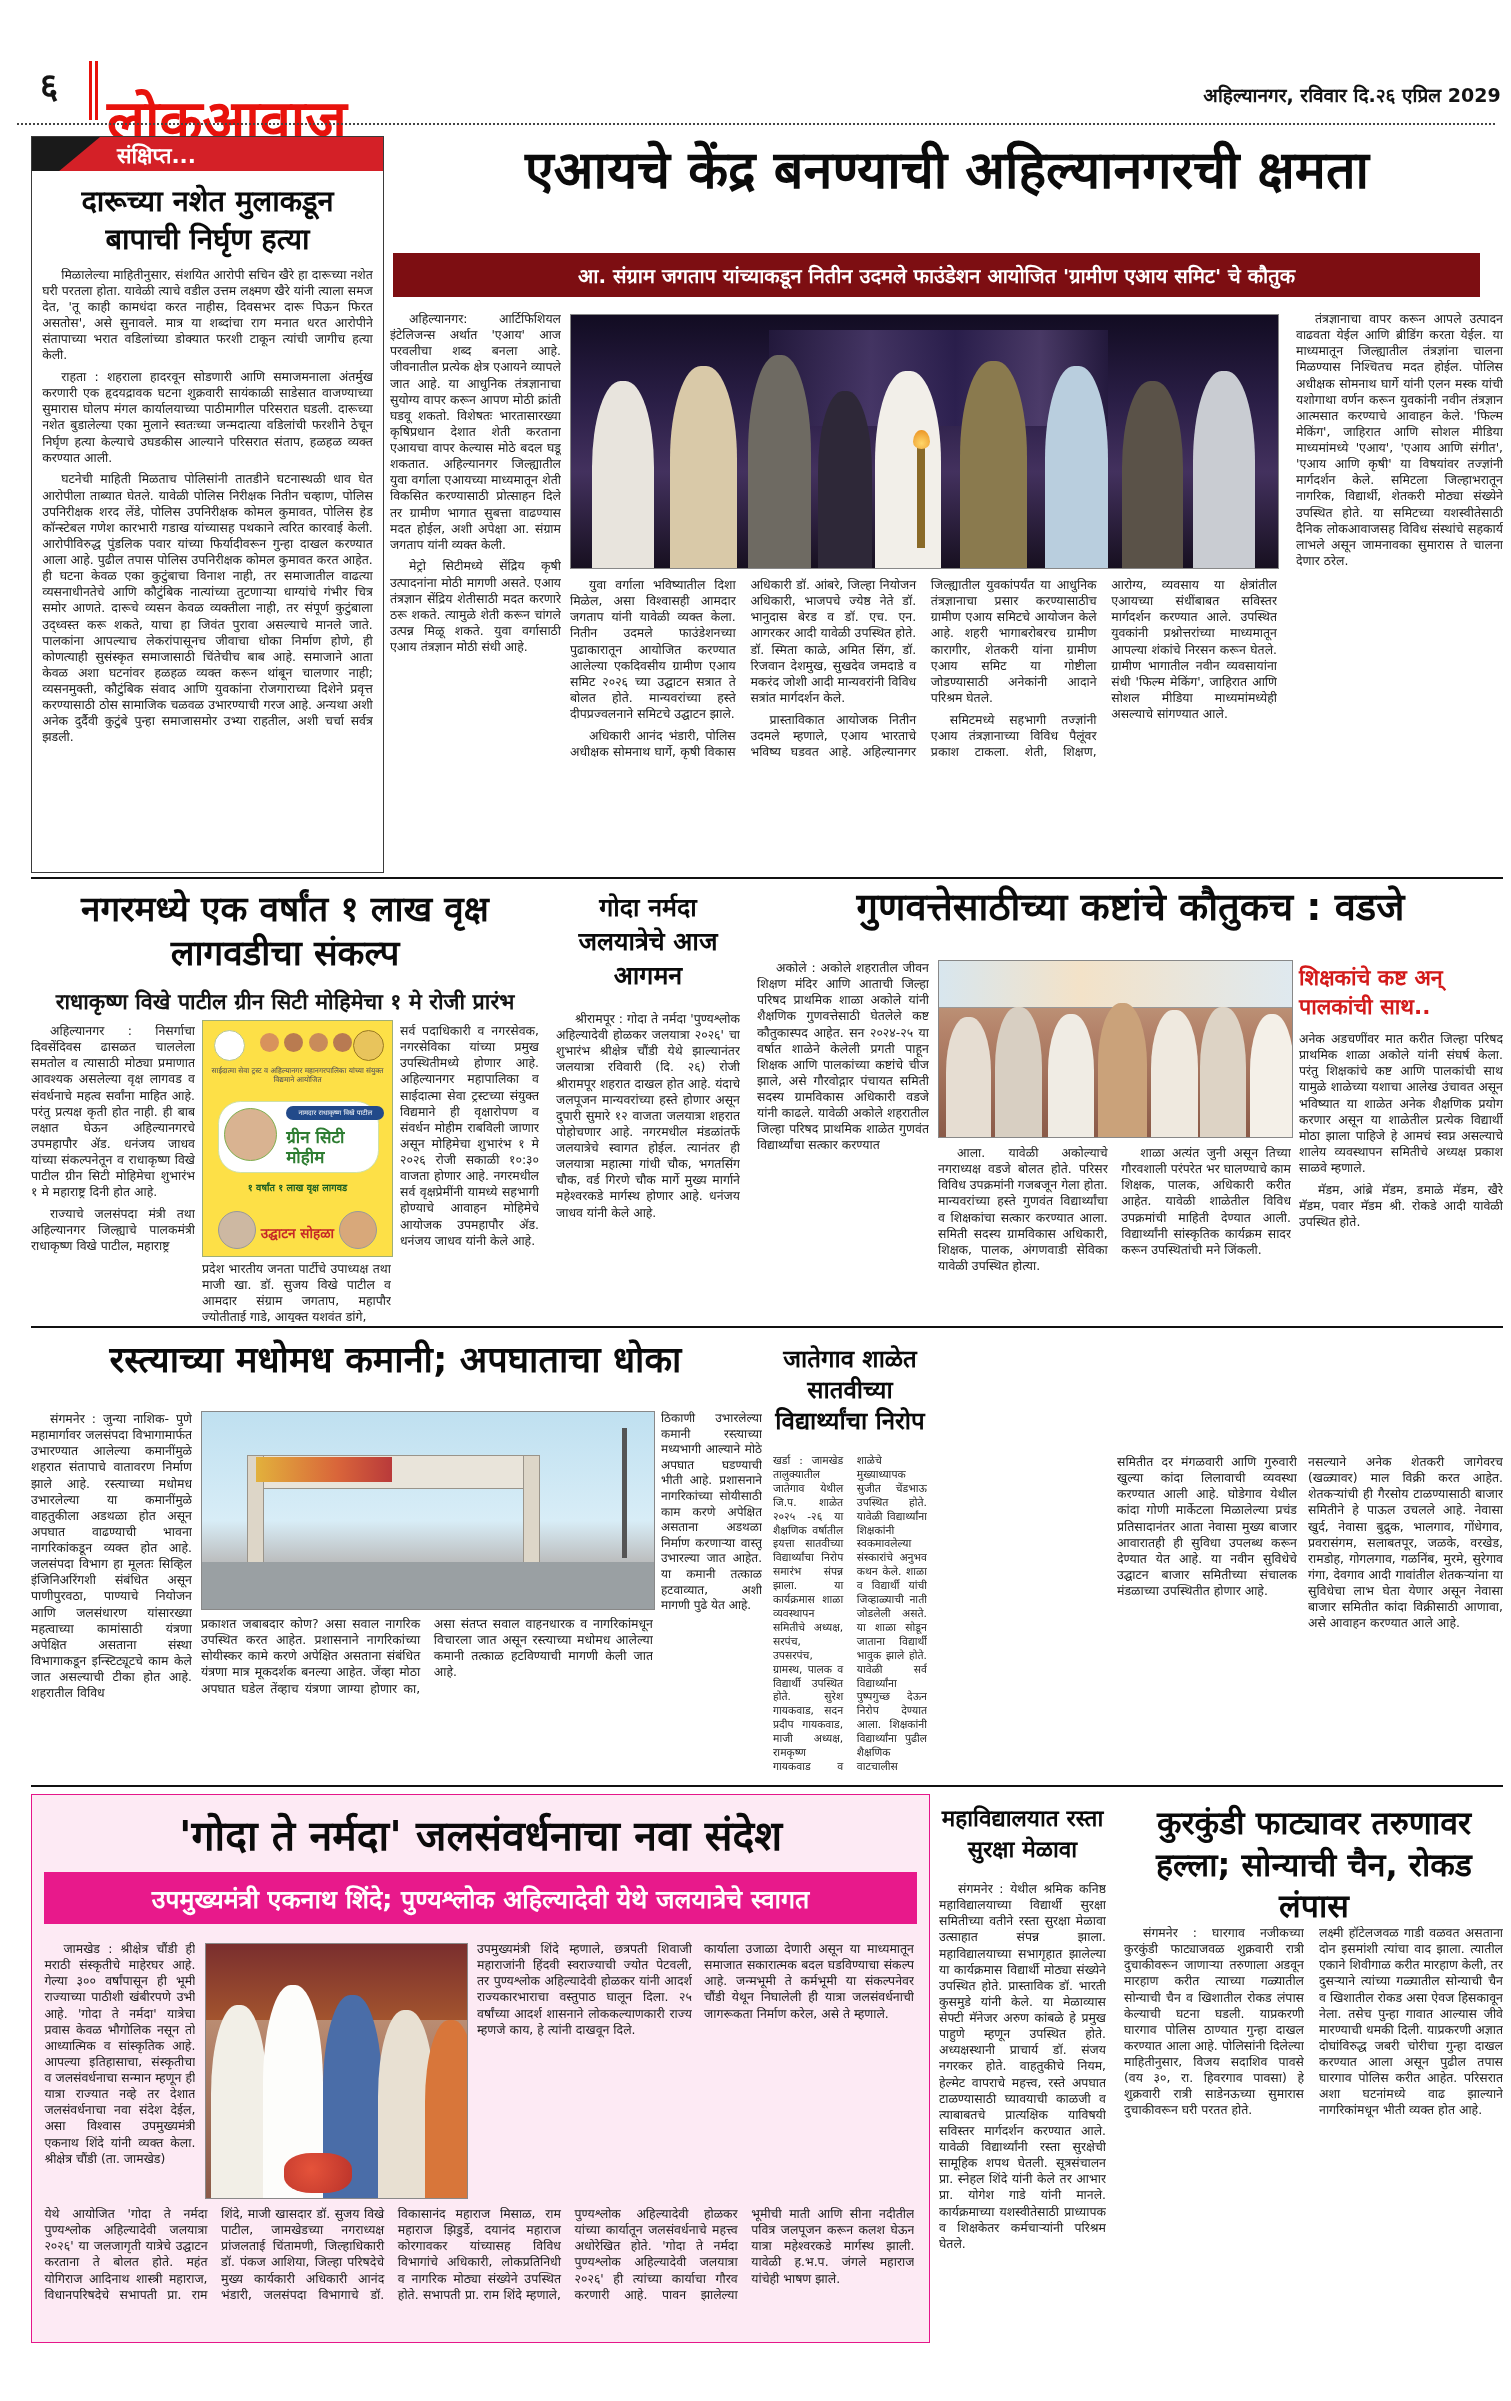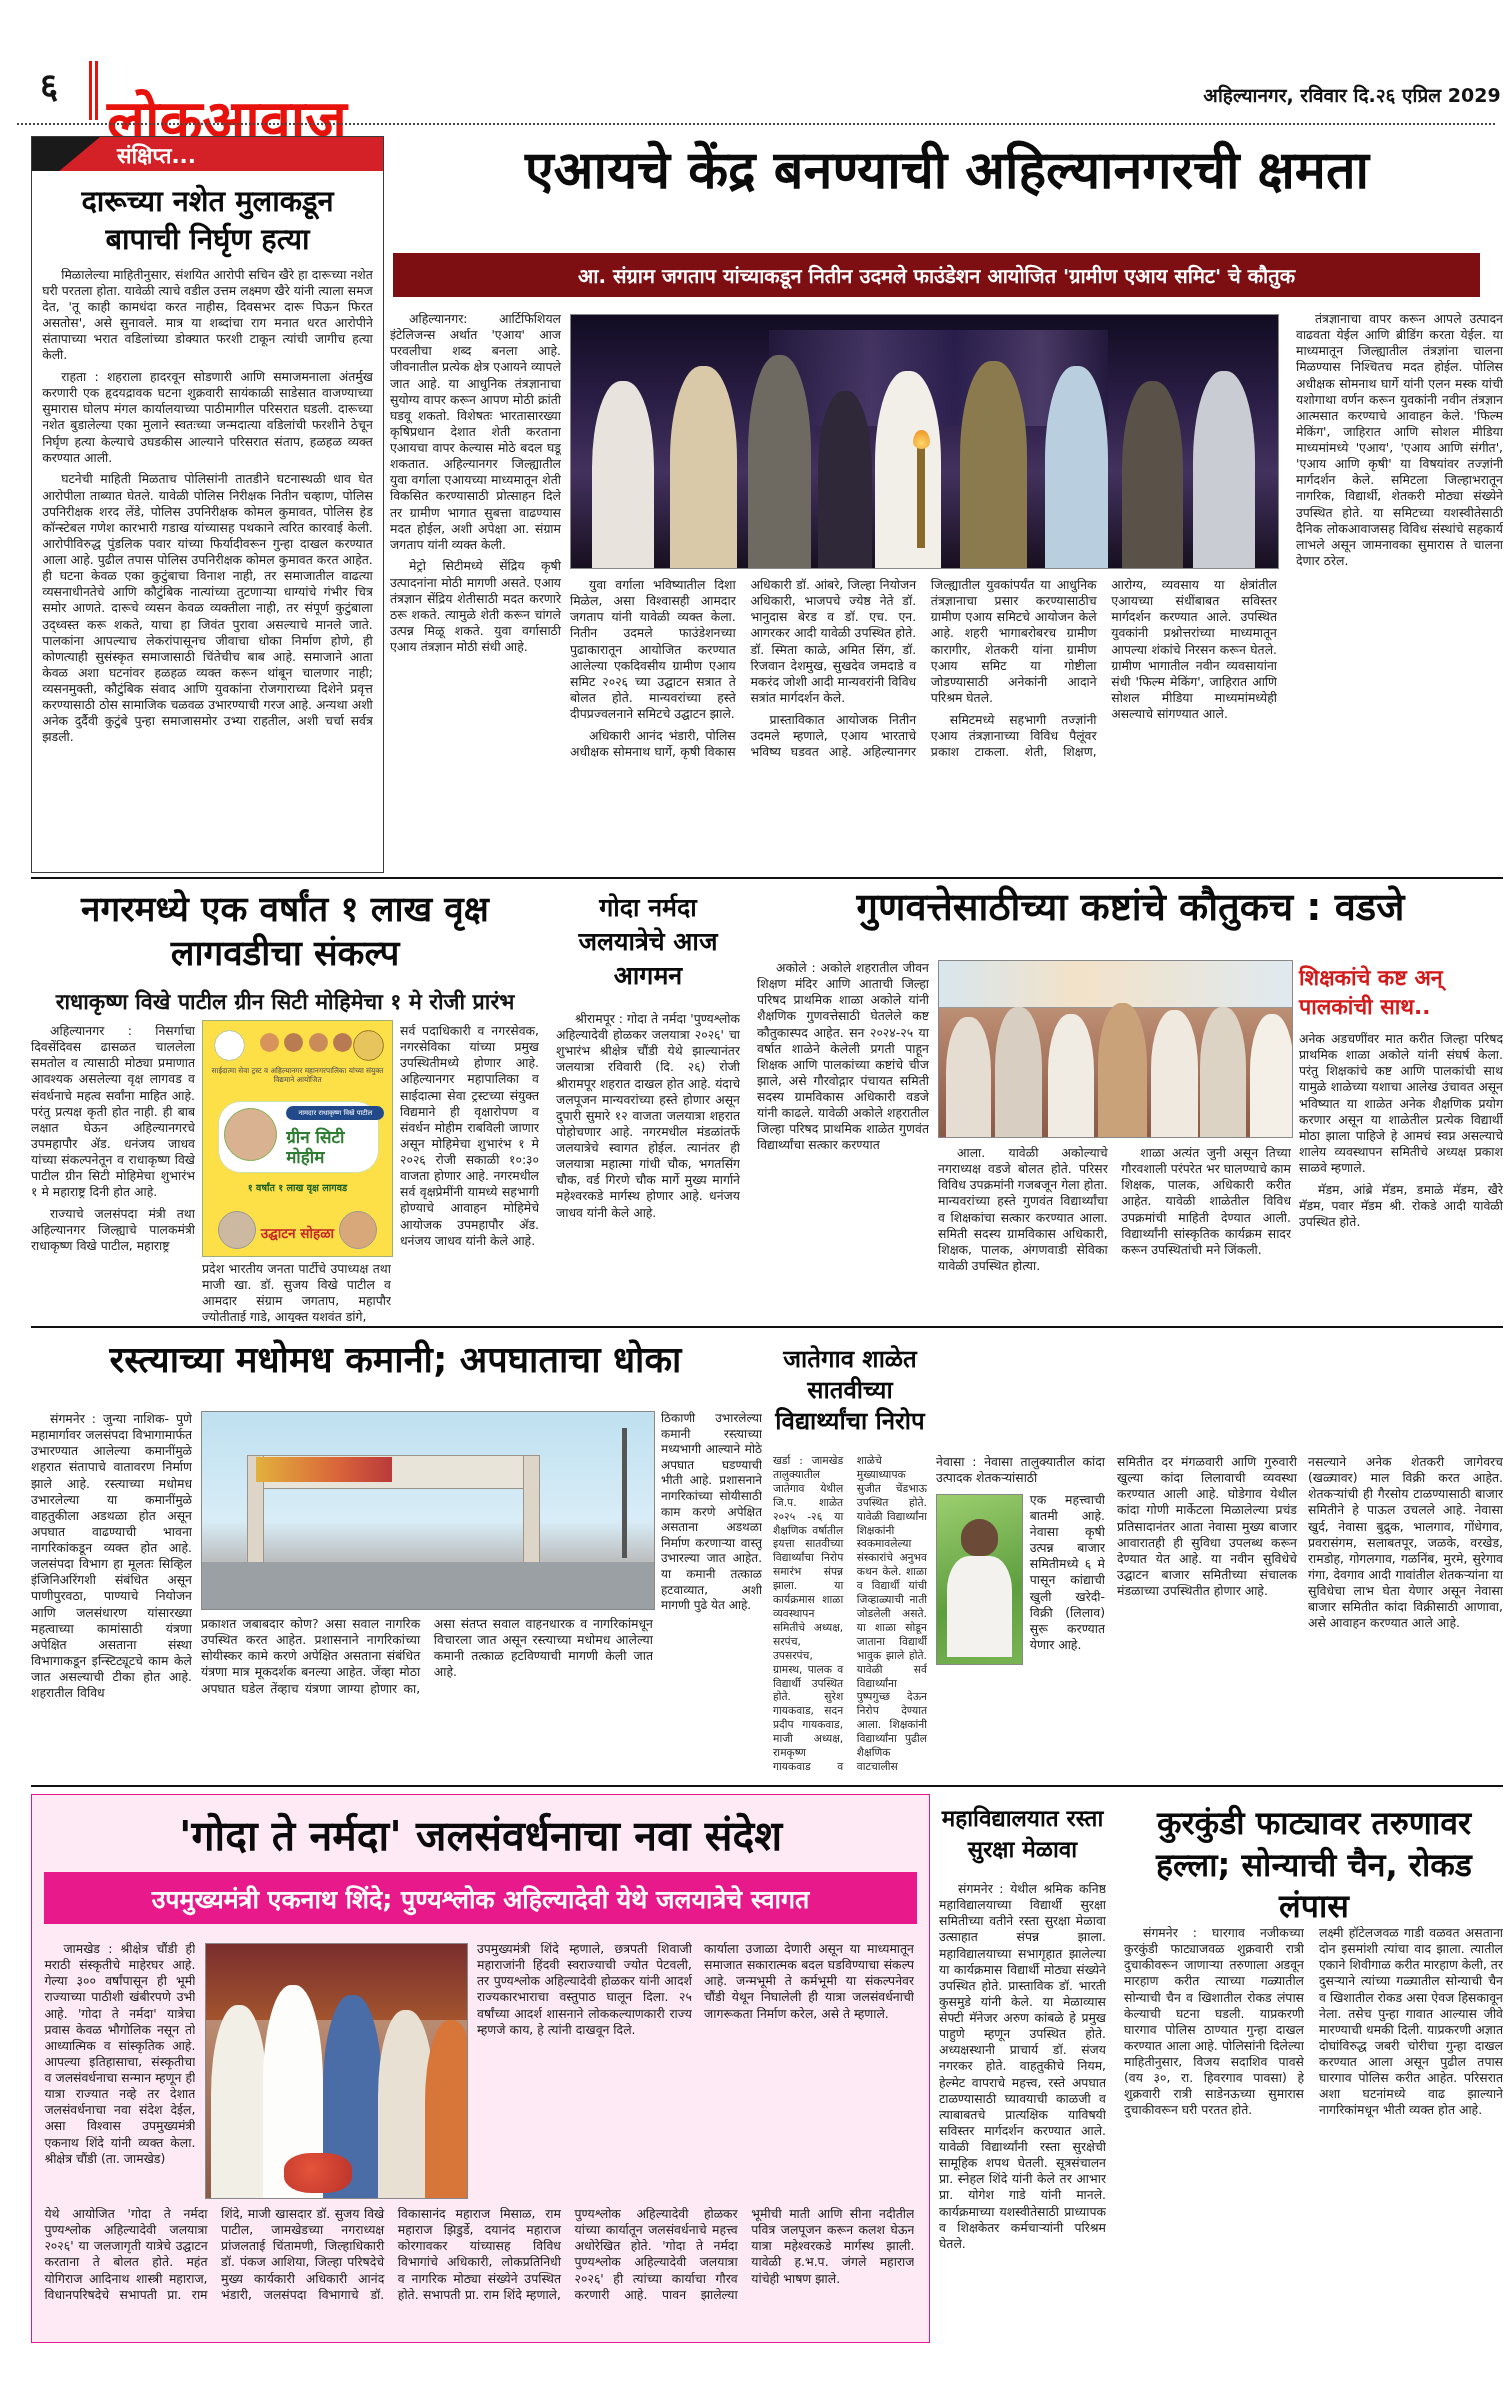--- a/index.html
+++ b/index.html
@@ -192,28 +192,20 @@
   </div>
   <div class="abs bt cols2" style="left:201px;top:1616px;width:452px;height:165px;">
     <p style="text-indent:0;">प्रकाशत जबाबदार कोण? असा सवाल नागरिक उपस्थित करत आहेत. प्रशासनाने नागरिकांच्या सोयीस्कर कामे करणे अपेक्षित असताना संबंधित यंत्रणा मात्र मूकदर्शक बनल्या आहेत. जेंव्हा मोठा अपघात घडेल तेंव्हाच यंत्रणा जाग्या होणार का, असा संतप्त सवाल वाहनधारक व नागरिकांमधून विचारला जात असून रस्त्याच्या मधोमध आलेल्या कमानी तत्काळ हटविण्याची मागणी केली जात आहे.</p>
   </div>
 
   <div class="abs hl center" style="left:773px;top:1344px;width:154px;font-size:24px;line-height:1.3;">जातेगाव शाळेत सातवीच्या विद्यार्थ्यांचा निरोप</div>
   <div class="abs bt cols2" style="left:773px;top:1454px;width:154px;height:326px;font-size:10.7px;">
     <p style="text-indent:0;">खर्डा : जामखेड तालुक्यातील जातेगाव येथील जि.प. शाळेत २०२५ -२६ या शैक्षणिक वर्षातील इयत्ता सातवीच्या विद्यार्थ्यांचा निरोप समारंभ संपन्न झाला. या कार्यक्रमास शाळा व्यवस्थापन समितीचे अध्यक्ष, सरपंच, उपसरपंच, ग्रामस्थ, पालक व विद्यार्थी उपस्थित होते. सुरेश गायकवाड, सदन प्रदीप गायकवाड, माजी अध्यक्ष, रामकृष्ण गायकवाड व शाळेचे मुख्याध्यापक सुजीत चेंडभाऊ उपस्थित होते. यावेळी विद्यार्थ्यांना शिक्षकांनी स्वकमावलेल्या संस्कारांचे अनुभव कथन केले. शाळा व विद्यार्थी यांची जिव्हाळ्याची नाती जोडलेली असते. या शाळा सोडून जाताना विद्यार्थी भावुक झाले होते. यावेळी सर्व विद्यार्थ्यांना पुष्पगुच्छ देऊन निरोप देण्यात आला. शिक्षकांनी विद्यार्थ्यांना पुढील शैक्षणिक वाटचालीस शुभेच्छा दिल्या. या प्रसंगाने गडामालिकांच्या प्रदीप चव्हाण, खर्डा केंद्रीय शिवम आंघोळे व केंद्रप्रमुख केशव गायकवाड यांनी विद्यार्थ्यांना मार्गदर्शन केले.</p>
   </div>
 
-  <div class="abs bt" style="left:936px;top:1454px;width:169px;height:328px;">
-    <p style="text-indent:0;">नेवासा : नेवासा तालुक्यातील कांदा उत्पादक शेतकऱ्यांसाठी</p>
-    <div class="ph portrait" style="position:relative;float:left;width:85px;height:169px;margin:2.3px 6.8px 3.4px 0;">
-      <div style="position:absolute;left:28%;top:14%;width:44%;height:22%;background:#6b4a38;border-radius:50% 50% 42% 42%;"></div>
-      <div style="position:absolute;left:12%;top:36%;width:76%;height:60%;background:#f3f2ee;border-radius:34% 34% 0 0;"></div>
-    </div>
-    <p style="text-indent:0;">एक महत्त्वाची बातमी आहे. नेवासा कृषी उत्पन्न बाजार समितीमध्ये ६ मे पासून कांद्याची खुली खरेदी-विक्री (लिलाव) सुरू करण्यात येणार आहे.</p>
-  </div>
   <div class="abs bt" style="left:1117px;top:1454px;width:180px;height:328px;">
     <p style="text-indent:0;">समितीत दर मंगळवारी आणि गुरुवारी खुल्या कांदा लिलावाची व्यवस्था करण्यात आली आहे. घोडेगाव येथील कांदा गोणी मार्केटला मिळालेल्या प्रचंड प्रतिसादानंतर आता नेवासा मुख्य बाजार आवारातही ही सुविधा उपलब्ध करून देण्यात येत आहे. या नवीन सुविधेचे उद्घाटन बाजार समितीच्या संचालक मंडळाच्या उपस्थितीत होणार आहे.</p>
   </div>
   <div class="abs bt" style="left:1308px;top:1454px;width:195px;height:328px;">
     <p style="text-indent:0;">नसल्याने अनेक शेतकरी जागेवरच (खळ्यावर) माल विक्री करत आहेत. शेतकऱ्यांची ही गैरसोय टाळण्यासाठी बाजार समितीने हे पाऊल उचलले आहे. नेवासा खुर्द, नेवासा बुद्रुक, भालगाव, गोंधेगाव, प्रवरासंगम, सलाबतपूर, जळके, वरखेड, रामडोह, गोगलगाव, गळनिंब, मुरमे, सुरेगाव गंगा, देवगाव आदी गावांतील शेतकऱ्यांना या सुविधेचा लाभ घेता येणार असून नेवासा बाजार समितीत कांदा विक्रीसाठी आणावा, असे आवाहन करण्यात आले आहे.</p>
   </div>
 
   <div class="rule" style="left:31px;top:1785px;width:1472px;"></div>
 
   <div class="abs pinkbox" style="left:31px;top:1794px;width:897px;height:547px;">

